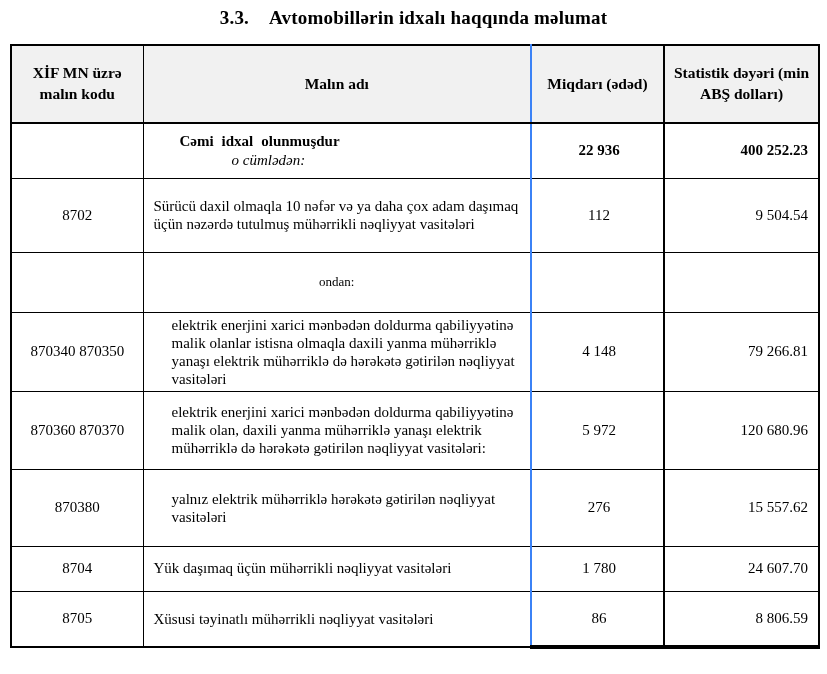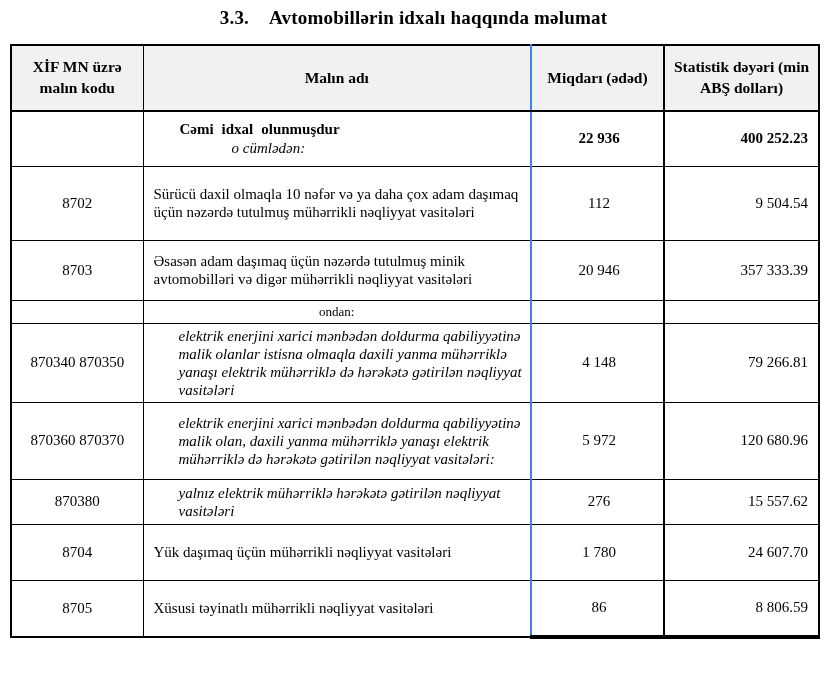--- a/index.html
+++ b/index.html
@@ -31,21 +31,21 @@
     table-layout: fixed;
     width: 808px;
     margin: 15px 0 0 10px;
     border: 2px solid #000;
   }
   th, td {
     border: 1px solid #000;
     overflow: hidden;
     vertical-align: middle;
   }
-  thead tr { height: 66px; }
+  thead tr { height: 78px; }
   th {
     background: #f1f1f1;
     font-weight: bold;
     font-size: 15.5px;
     padding: 2px 4px;
     border-bottom: 2px solid #000;
     line-height: 1.35;
   }
   
   th:nth-child(3), td.col-qty { border-left: 2px solid #3b82f6; border-right: 2px solid #000; }
@@ -73,21 +73,21 @@
   
   .row-total .name-main { font-weight: bold; padding-left: 26px; word-spacing: 0.28em; }
   .row-total .name-sub  { font-style: italic; padding-left: 78px; }
   .row-total td.col-qty,
   .row-total td.col-val { font-weight: bold; }
 
   
   .row-ondan td.col-name { text-align: center; padding: 0; font-size: 13px; }
 
   
-  .row-italic td.col-name { font-style: italic; padding-left: 35px; line-height: 1.2; }
+  .row-italic td.col-name { padding-left: 28px; line-height: 1.2; }
 </style>
 </head>
 <body>
 
 <div class="page">
 
   <div class="doc-title">
     <span class="num">3.3.</span><span>Avtomobillərin idxalı haqqında məlumat</span>
   </div>
 
@@ -116,28 +116,20 @@
           <td class="col-qty">22 936</td>
           <td class="col-val">400 252.23</td>
         </tr>
         <tr class="row-normal">
           <td class="col-code">8702</td>
           <td class="col-name">
             <div class="name-main">Sürücü daxil olmaqla 10 nəfər və ya daha çox adam daşımaq üçün nəzərdə tutulmuş mühərrikli nəqliyyat vasitələri</div>
           </td>
           <td class="col-qty">112</td>
           <td class="col-val">9 504.54</td>
-        </tr>
-        <tr class="row-normal">
-          <td class="col-code">8703</td>
-          <td class="col-name">
-            <div class="name-main">Əsasən adam daşımaq üçün nəzərdə tutulmuş minik avtomobilləri və digər mühərrikli nəqliyyat vasitələri</div>
-          </td>
-          <td class="col-qty">20 946</td>
-          <td class="col-val">357 333.39</td>
         </tr>
         <tr class="row-ondan">
           <td class="col-code"></td>
           <td class="col-name">
             <div class="name-main">ondan:</div>
           </td>
           <td class="col-qty"></td>
           <td class="col-val"></td>
         </tr>
         <tr class="row-italic">

